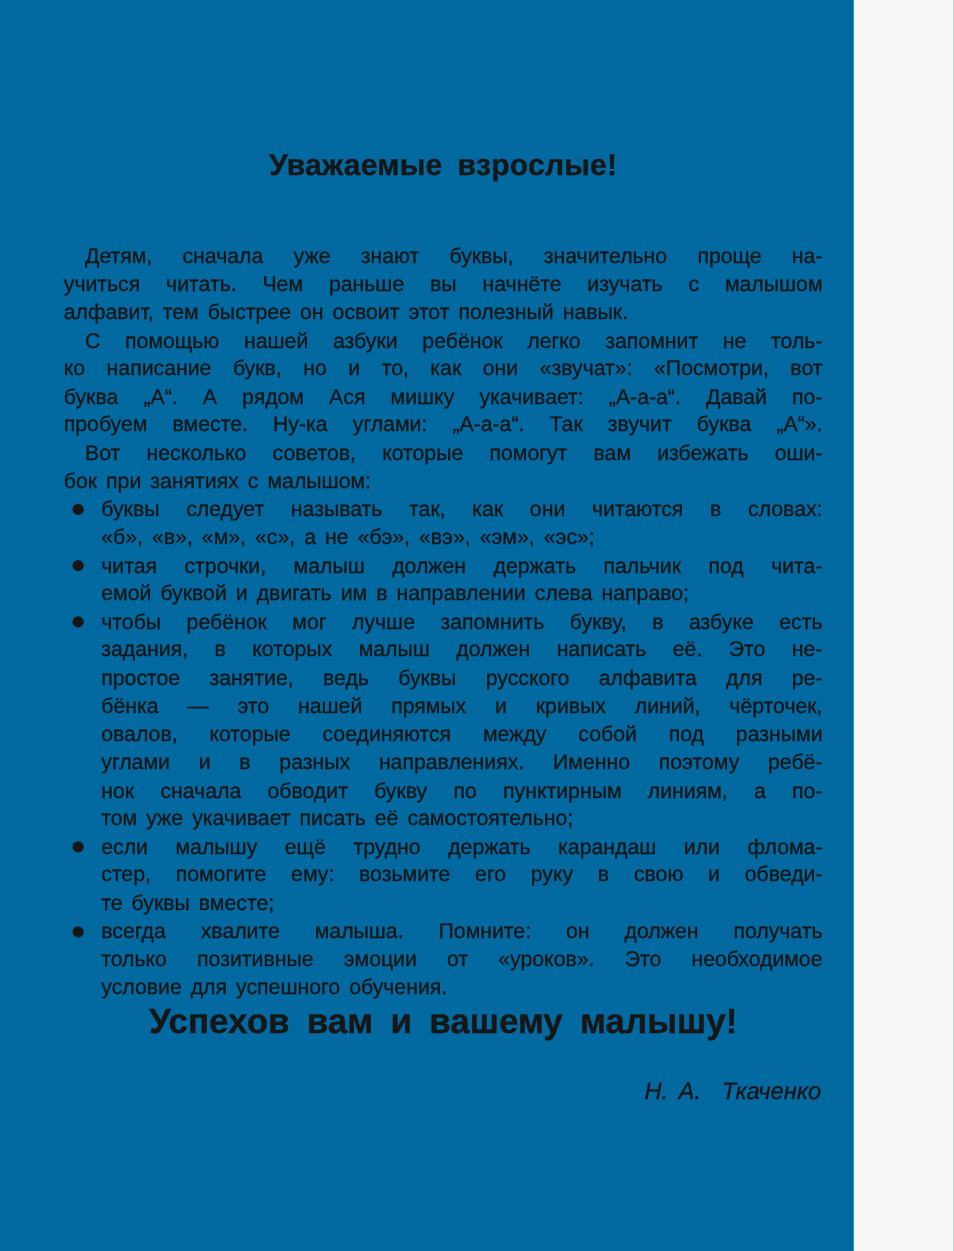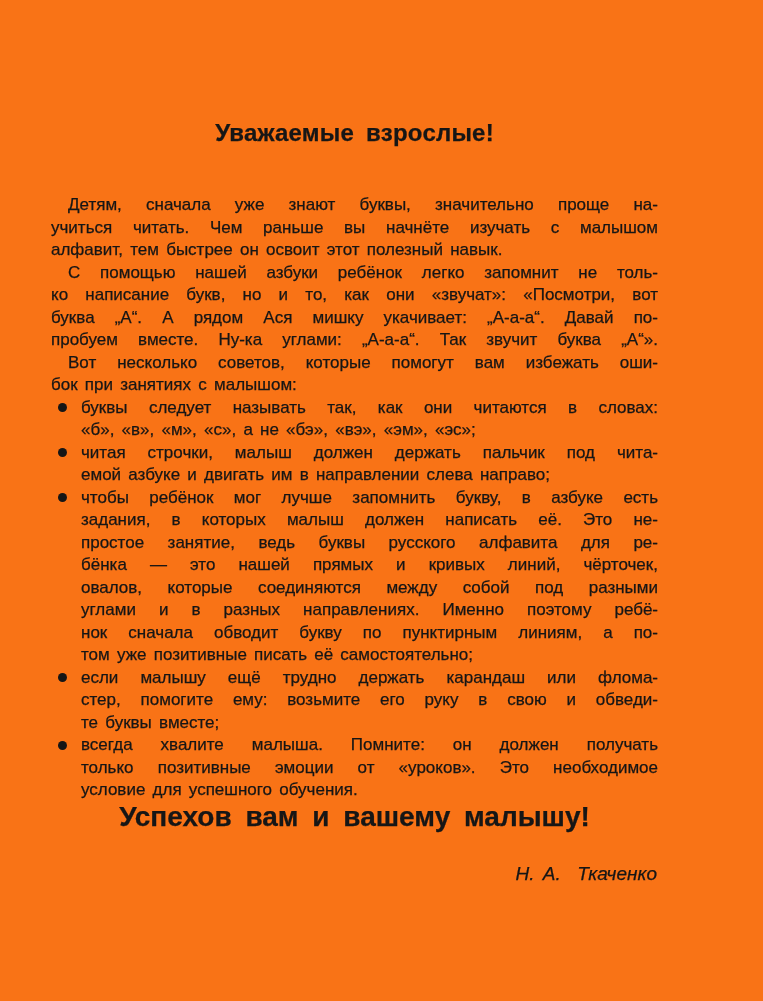--- a/index.html
+++ b/index.html
@@ -3,22 +3,22 @@
 <meta charset="utf-8">
 <style>
   html, body { margin: 0; padding: 0; }
   body {
     width: 763px; height: 1001px;
     background: #f6f6f4;
     font-family: "Liberation Sans", sans-serif;
   }
   .page {
     position: relative;
-    width: 763px; height: 1001px;
-    background: #f97316;
+    width: 683px; height: 1001px;
+    background: #0369a1;
     color: #161616;
     overflow: hidden;
     -webkit-text-stroke: 0.25px #161616;
   }
   .content {
     position: absolute;
     left: 51px; top: 0;
     width: 607px;
   }
   .title {
@@ -93,31 +93,31 @@
         <div class="block">
           <div class="line indent">Вот несколько советов, которые помогут вам избежать оши-</div>
           <div class="line last">бок при занятиях с малышом:</div>
         </div>
         <div class="block">
           <div class="line bul"><span class="marker"></span>буквы следует называть так, как они читаются в словах:</div>
           <div class="line last bul">«б», «в», «м», «с», а не «бэ», «вэ», «эм», «эс»;</div>
         </div>
         <div class="block">
           <div class="line bul"><span class="marker"></span>читая строчки, малыш должен держать пальчик под чита-</div>
-          <div class="line last bul">емой азбуке и двигать им в направлении слева направо;</div>
+          <div class="line last bul">емой буквой и двигать им в направлении слева направо;</div>
         </div>
         <div class="block">
           <div class="line bul"><span class="marker"></span>чтобы ребёнок мог лучше запомнить букву, в азбуке есть</div>
           <div class="line bul">задания, в которых малыш должен написать её. Это не-</div>
           <div class="line bul">простое занятие, ведь буквы русского алфавита для ре-</div>
           <div class="line bul">бёнка — это нашей прямых и кривых линий, чёрточек,</div>
           <div class="line bul">овалов, которые соединяются между собой под разными</div>
           <div class="line bul">углами и в разных направлениях. Именно поэтому ребё-</div>
           <div class="line bul">нок сначала обводит букву по пунктирным линиям, а по-</div>
-          <div class="line last bul">том уже позитивные писать её самостоятельно;</div>
+          <div class="line last bul">том уже укачивает писать её самостоятельно;</div>
         </div>
         <div class="block">
           <div class="line bul"><span class="marker"></span>если малышу ещё трудно держать карандаш или флома-</div>
           <div class="line bul">стер, помогите ему: возьмите его руку в свою и обведи-</div>
           <div class="line last bul">те буквы вместе;</div>
         </div>
         <div class="block">
           <div class="line bul"><span class="marker"></span>всегда хвалите малыша. Помните: он должен получать</div>
           <div class="line bul">только позитивные эмоции от «уроков». Это необходимое</div>
           <div class="line last bul">условие для успешного обучения.</div>

